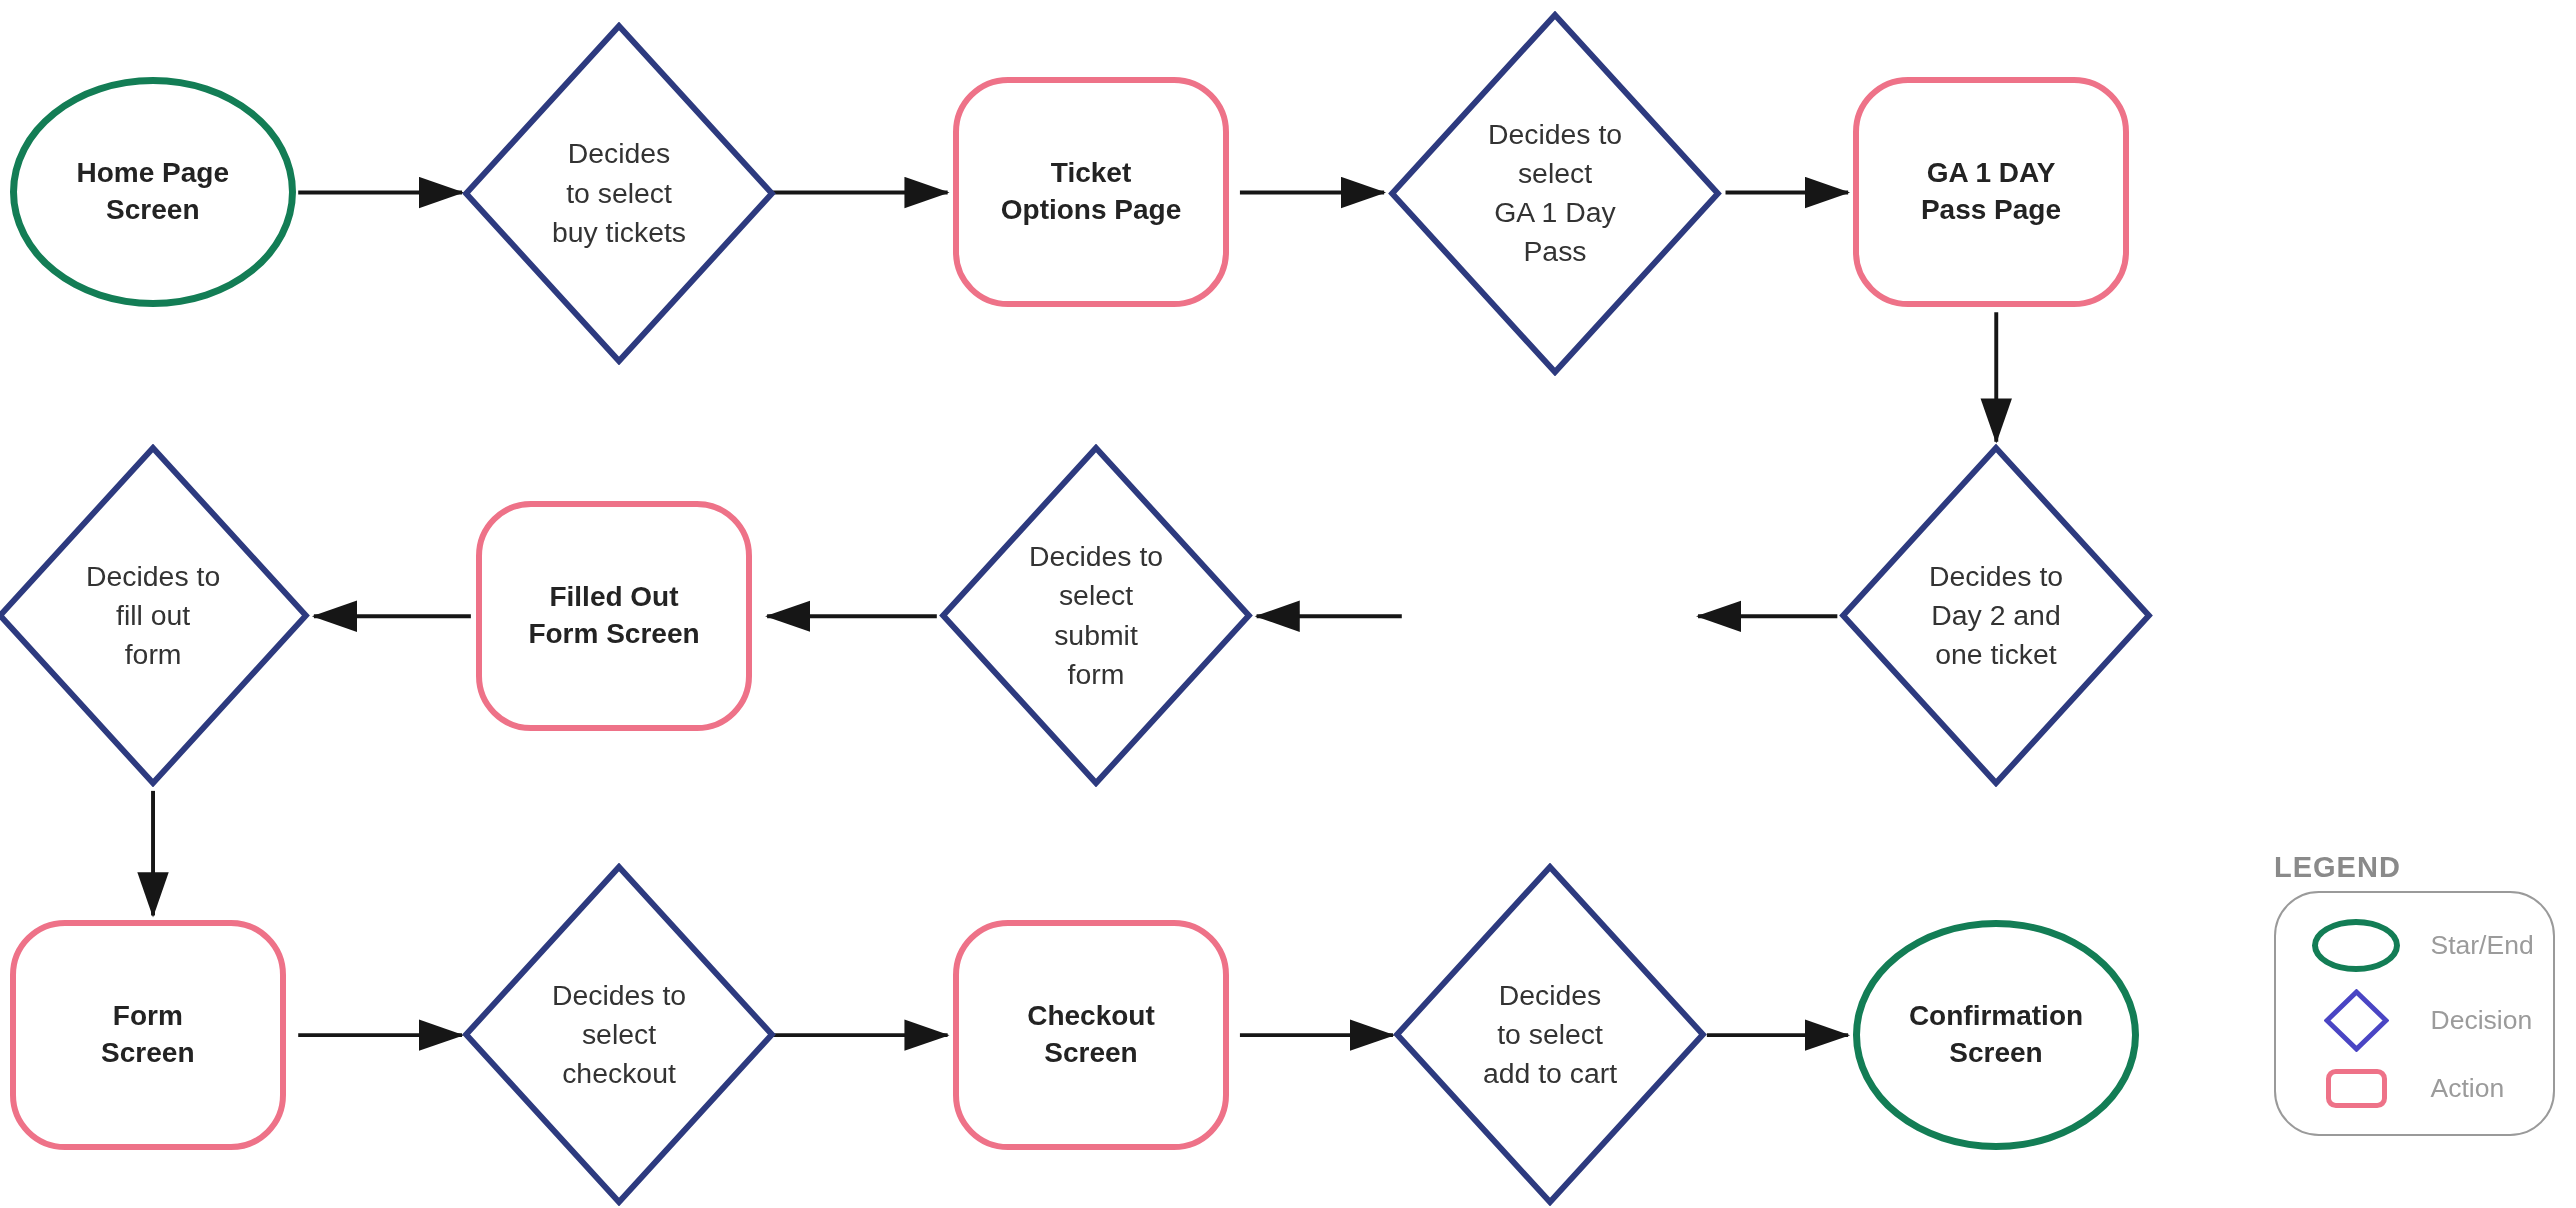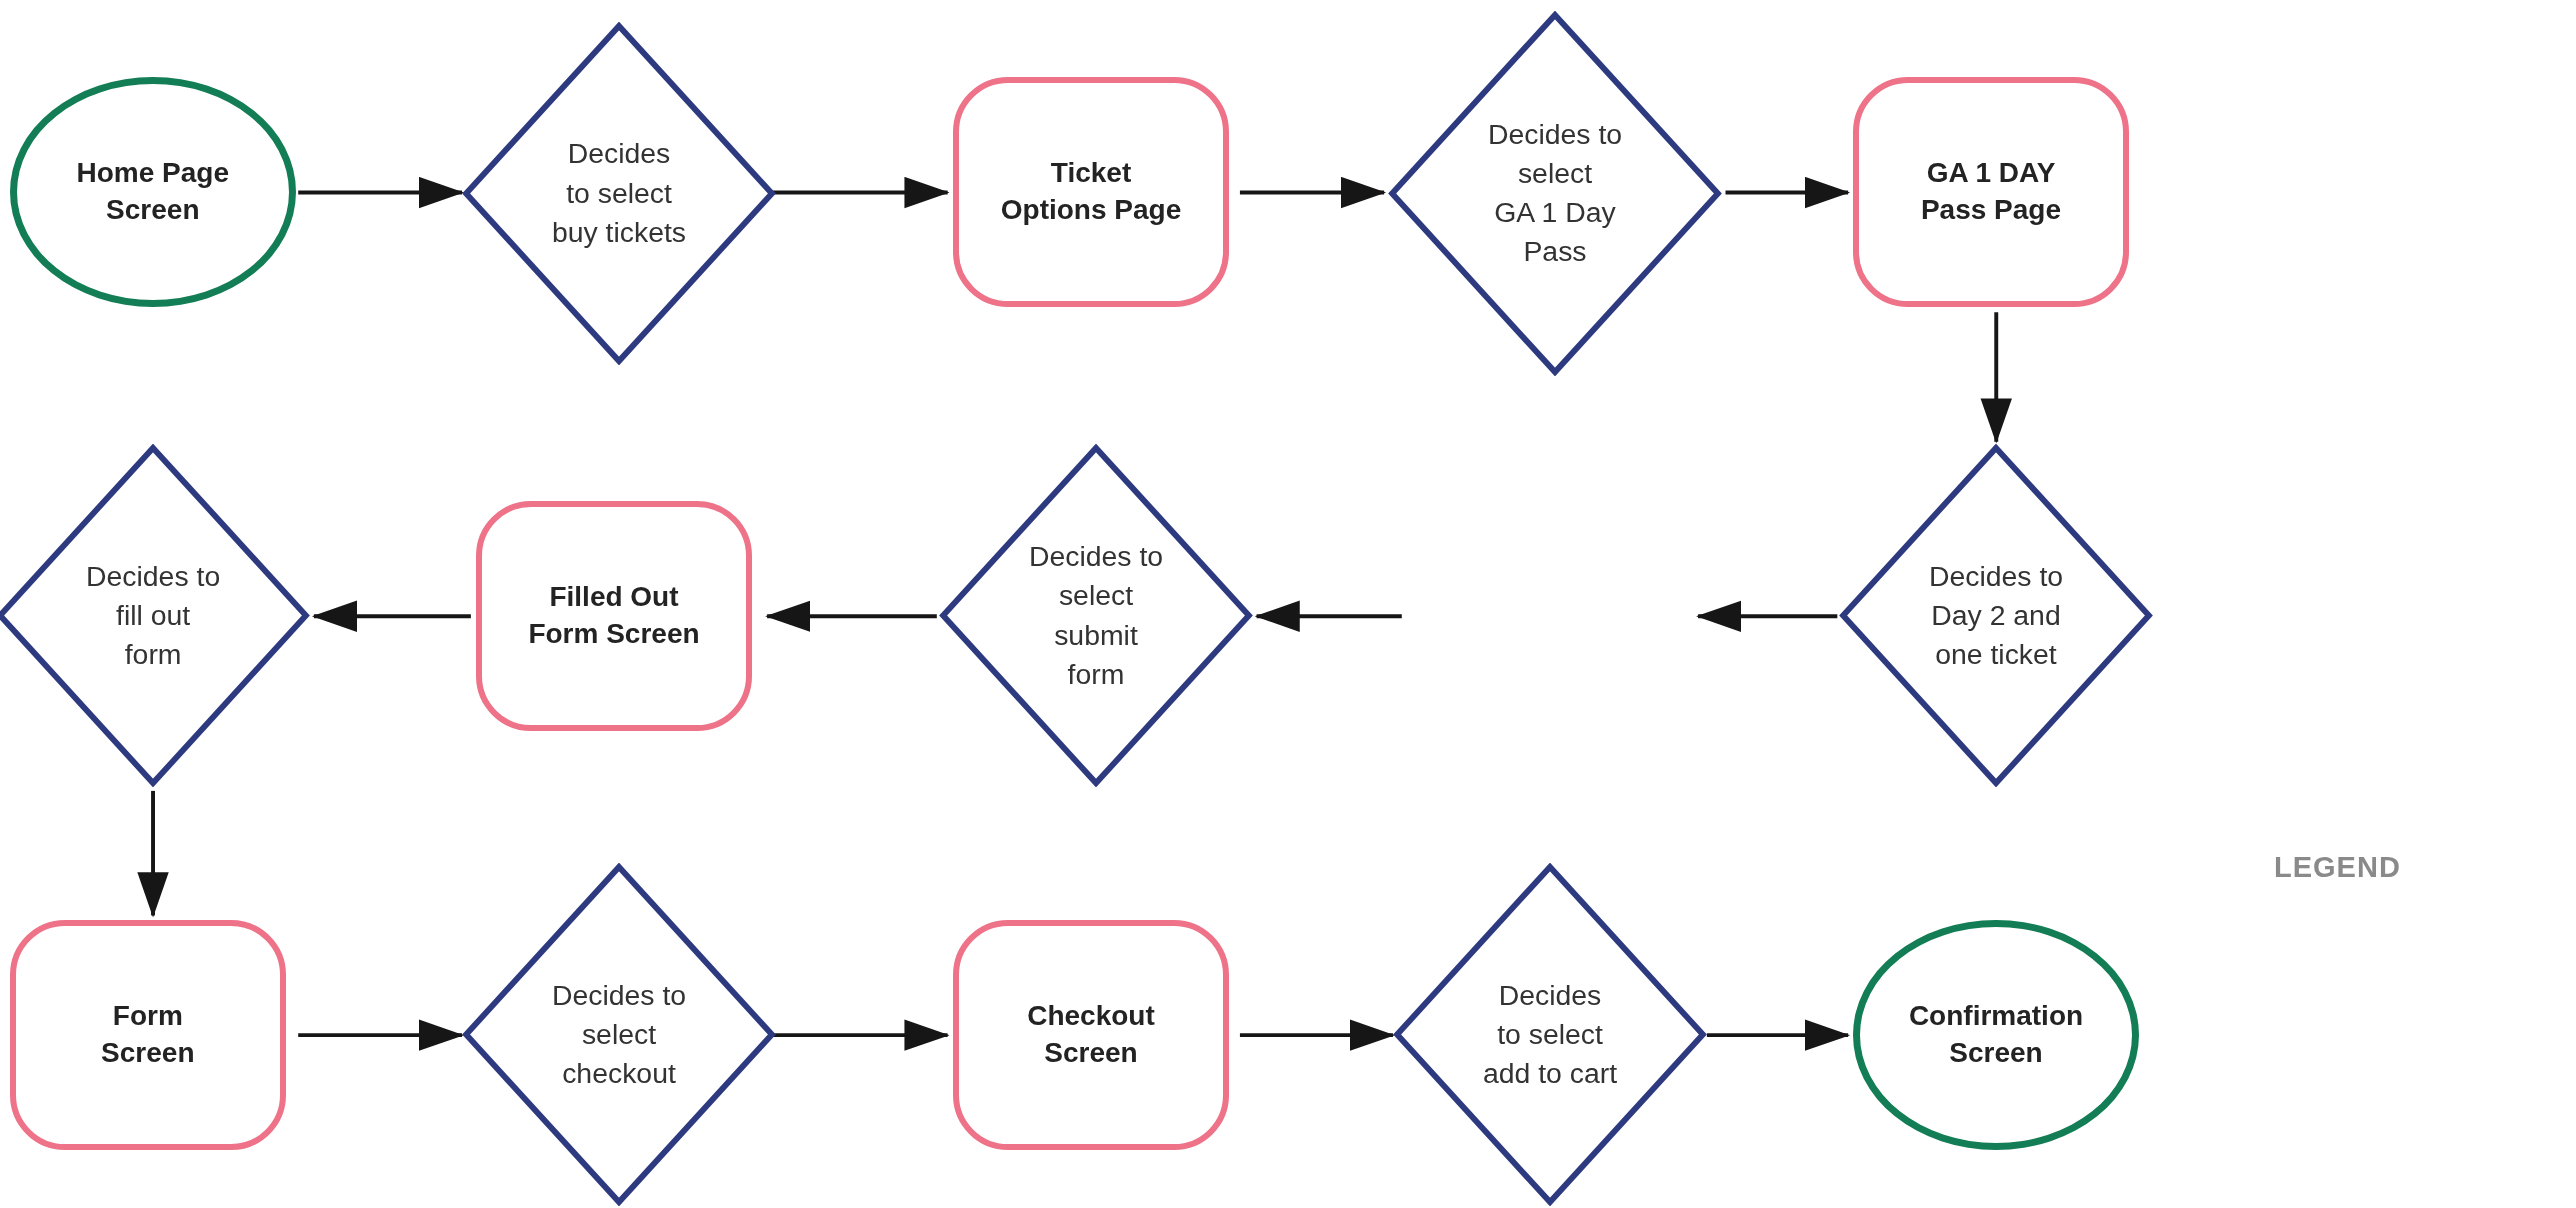--- a/index.html
+++ b/index.html
@@ -220,15 +220,37 @@
 to select
 add to cart</div>
   </div>
 
   <div class="node terminal" style="left:1853px;top:920px">
     <div class="label">Confirmation
 Screen</div>
   </div>
 
   <div class="legend-title">LEGEND</div>
+  <div class="legend-box">
+    <div class="legend-row">
+      <div class="legend-shape">
+        <div class="mini-ellipse"></div>
+      </div>
+      <div class="legend-label">Star/End</div>
+    </div>
+    <div class="legend-row">
+      <div class="legend-shape">
+        <svg width="65" height="63" viewBox="0 0 66 64">
+          <polygon points="33,3 63,32 33,61 3,32" fill="#ffffff" stroke="#4a45c4" stroke-width="5"></polygon>
+        </svg>
+      </div>
+      <div class="legend-label">Decision</div>
+    </div>
+    <div class="legend-row">
+      <div class="legend-shape">
+        <div class="mini-rect"></div>
+      </div>
+      <div class="legend-label">Action</div>
+    </div>
+  </div>
 
 </div>
 
 
 </body></html>

